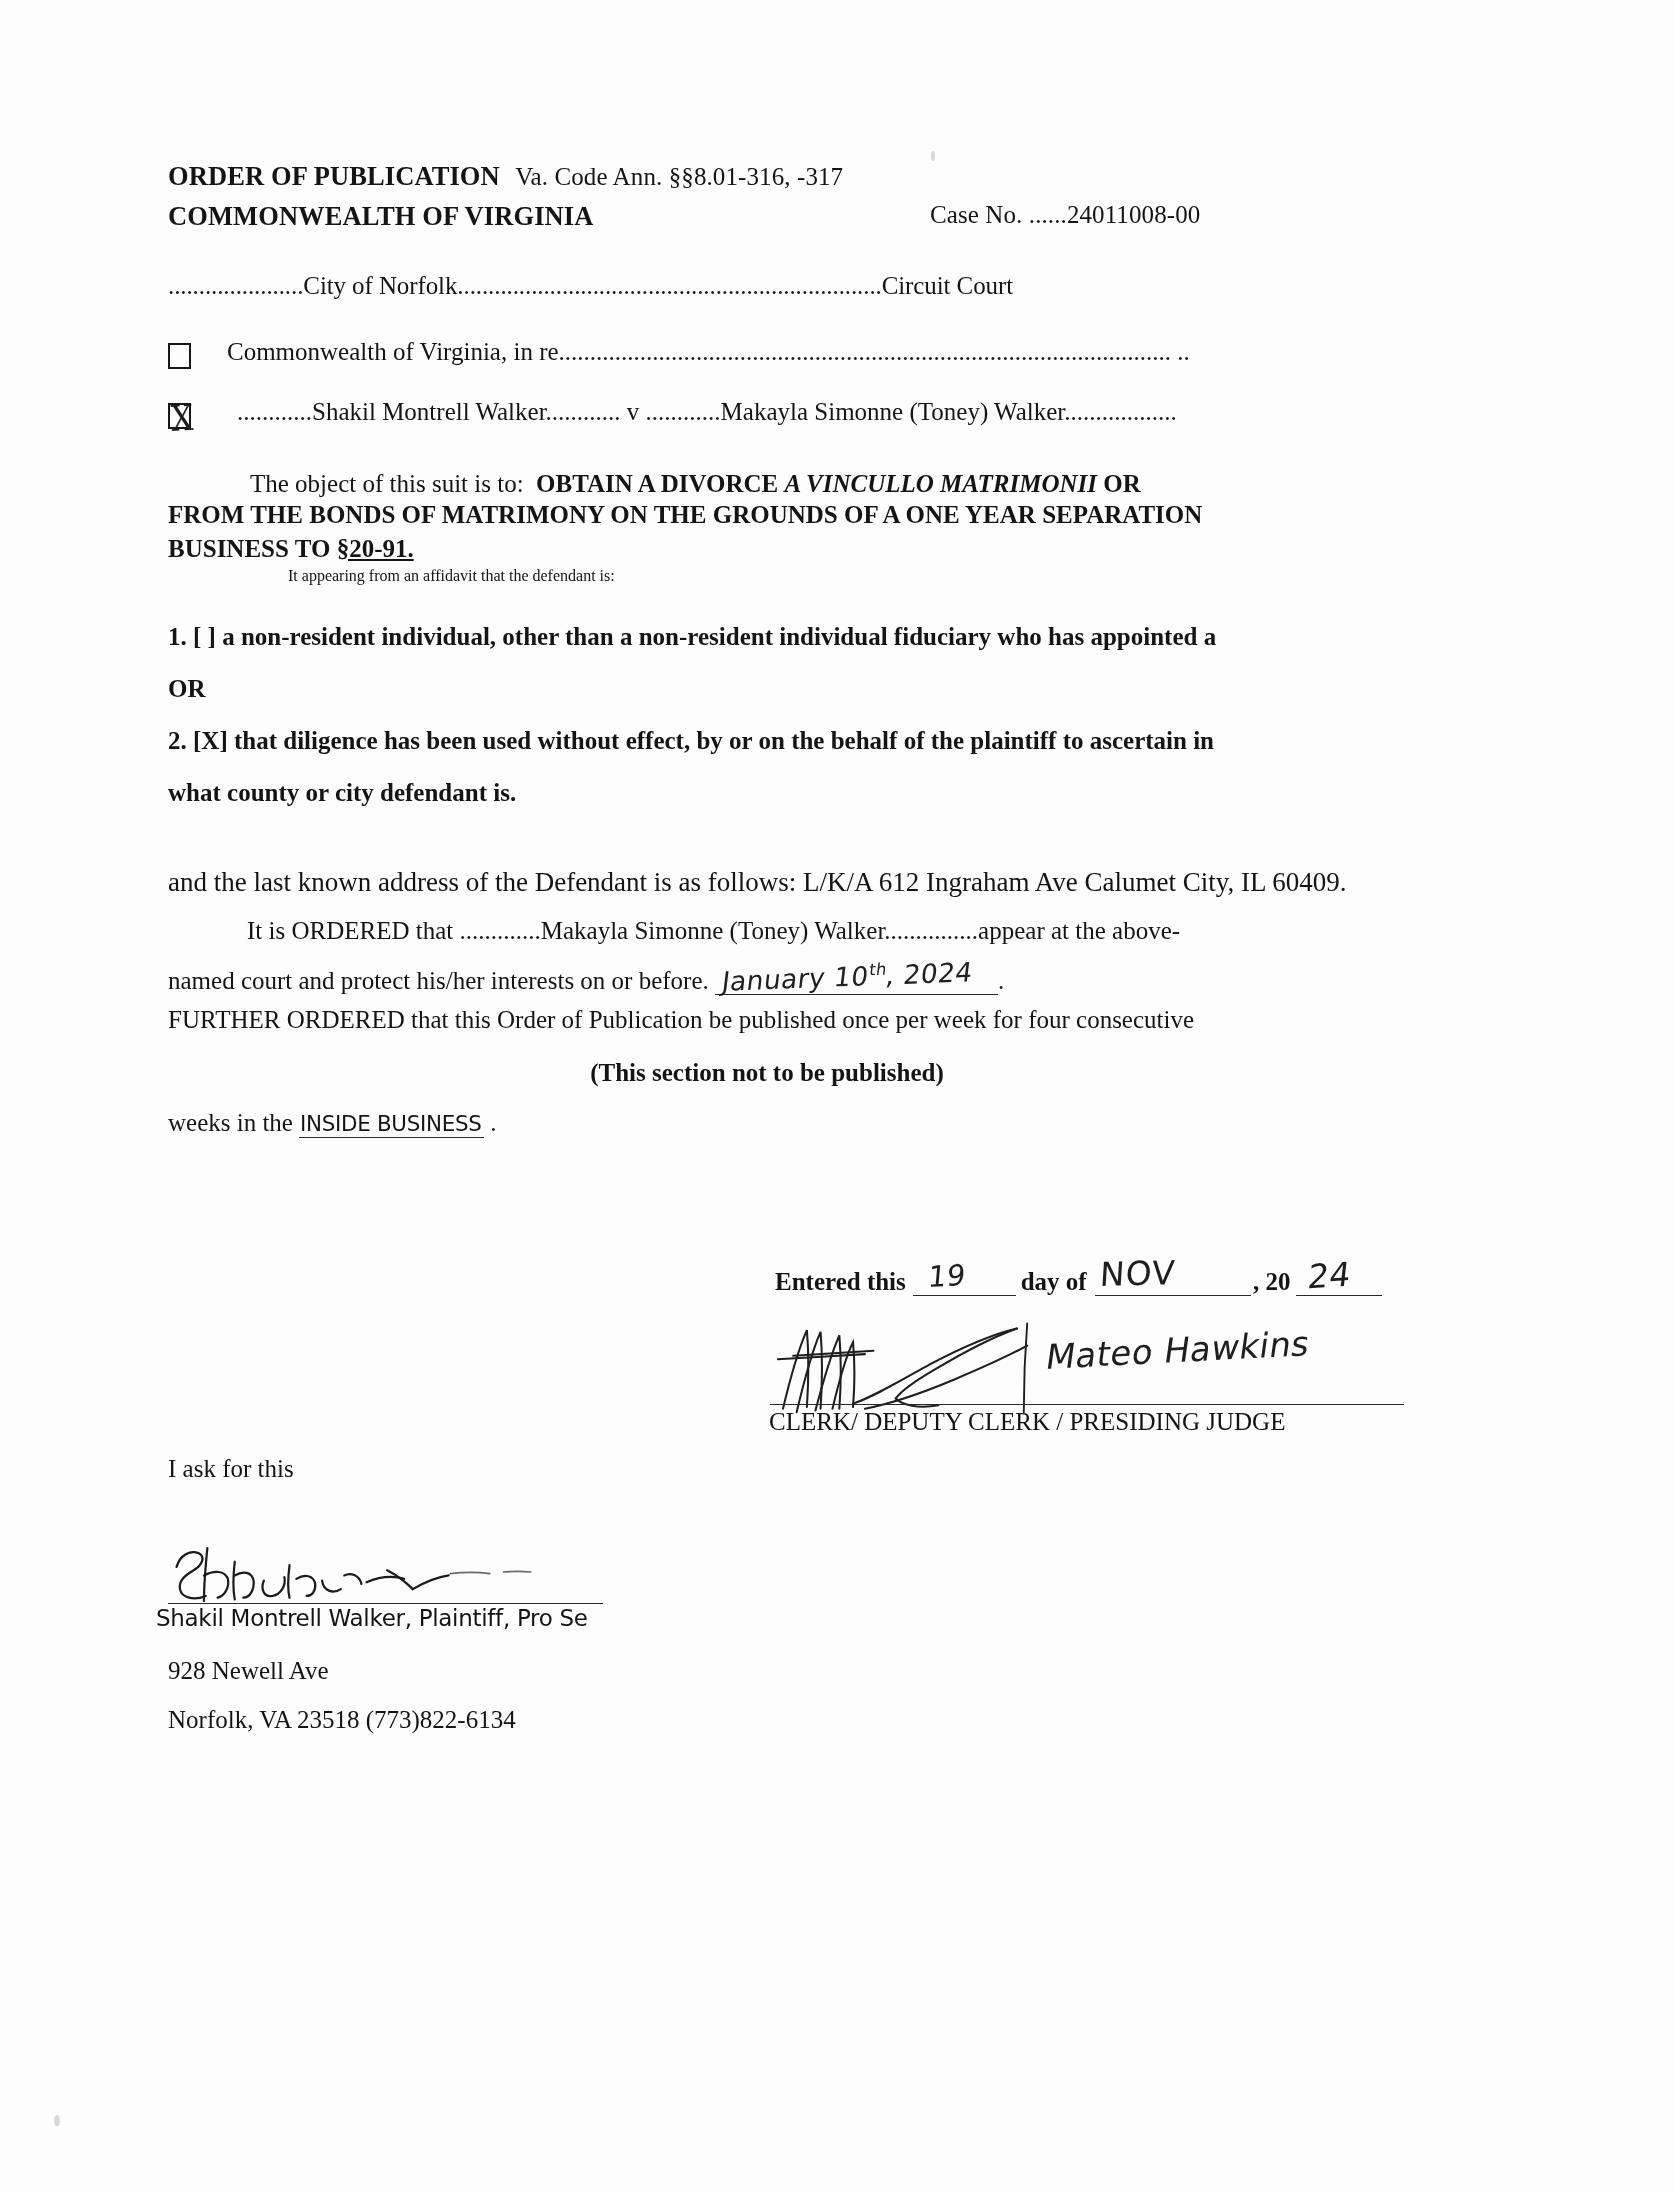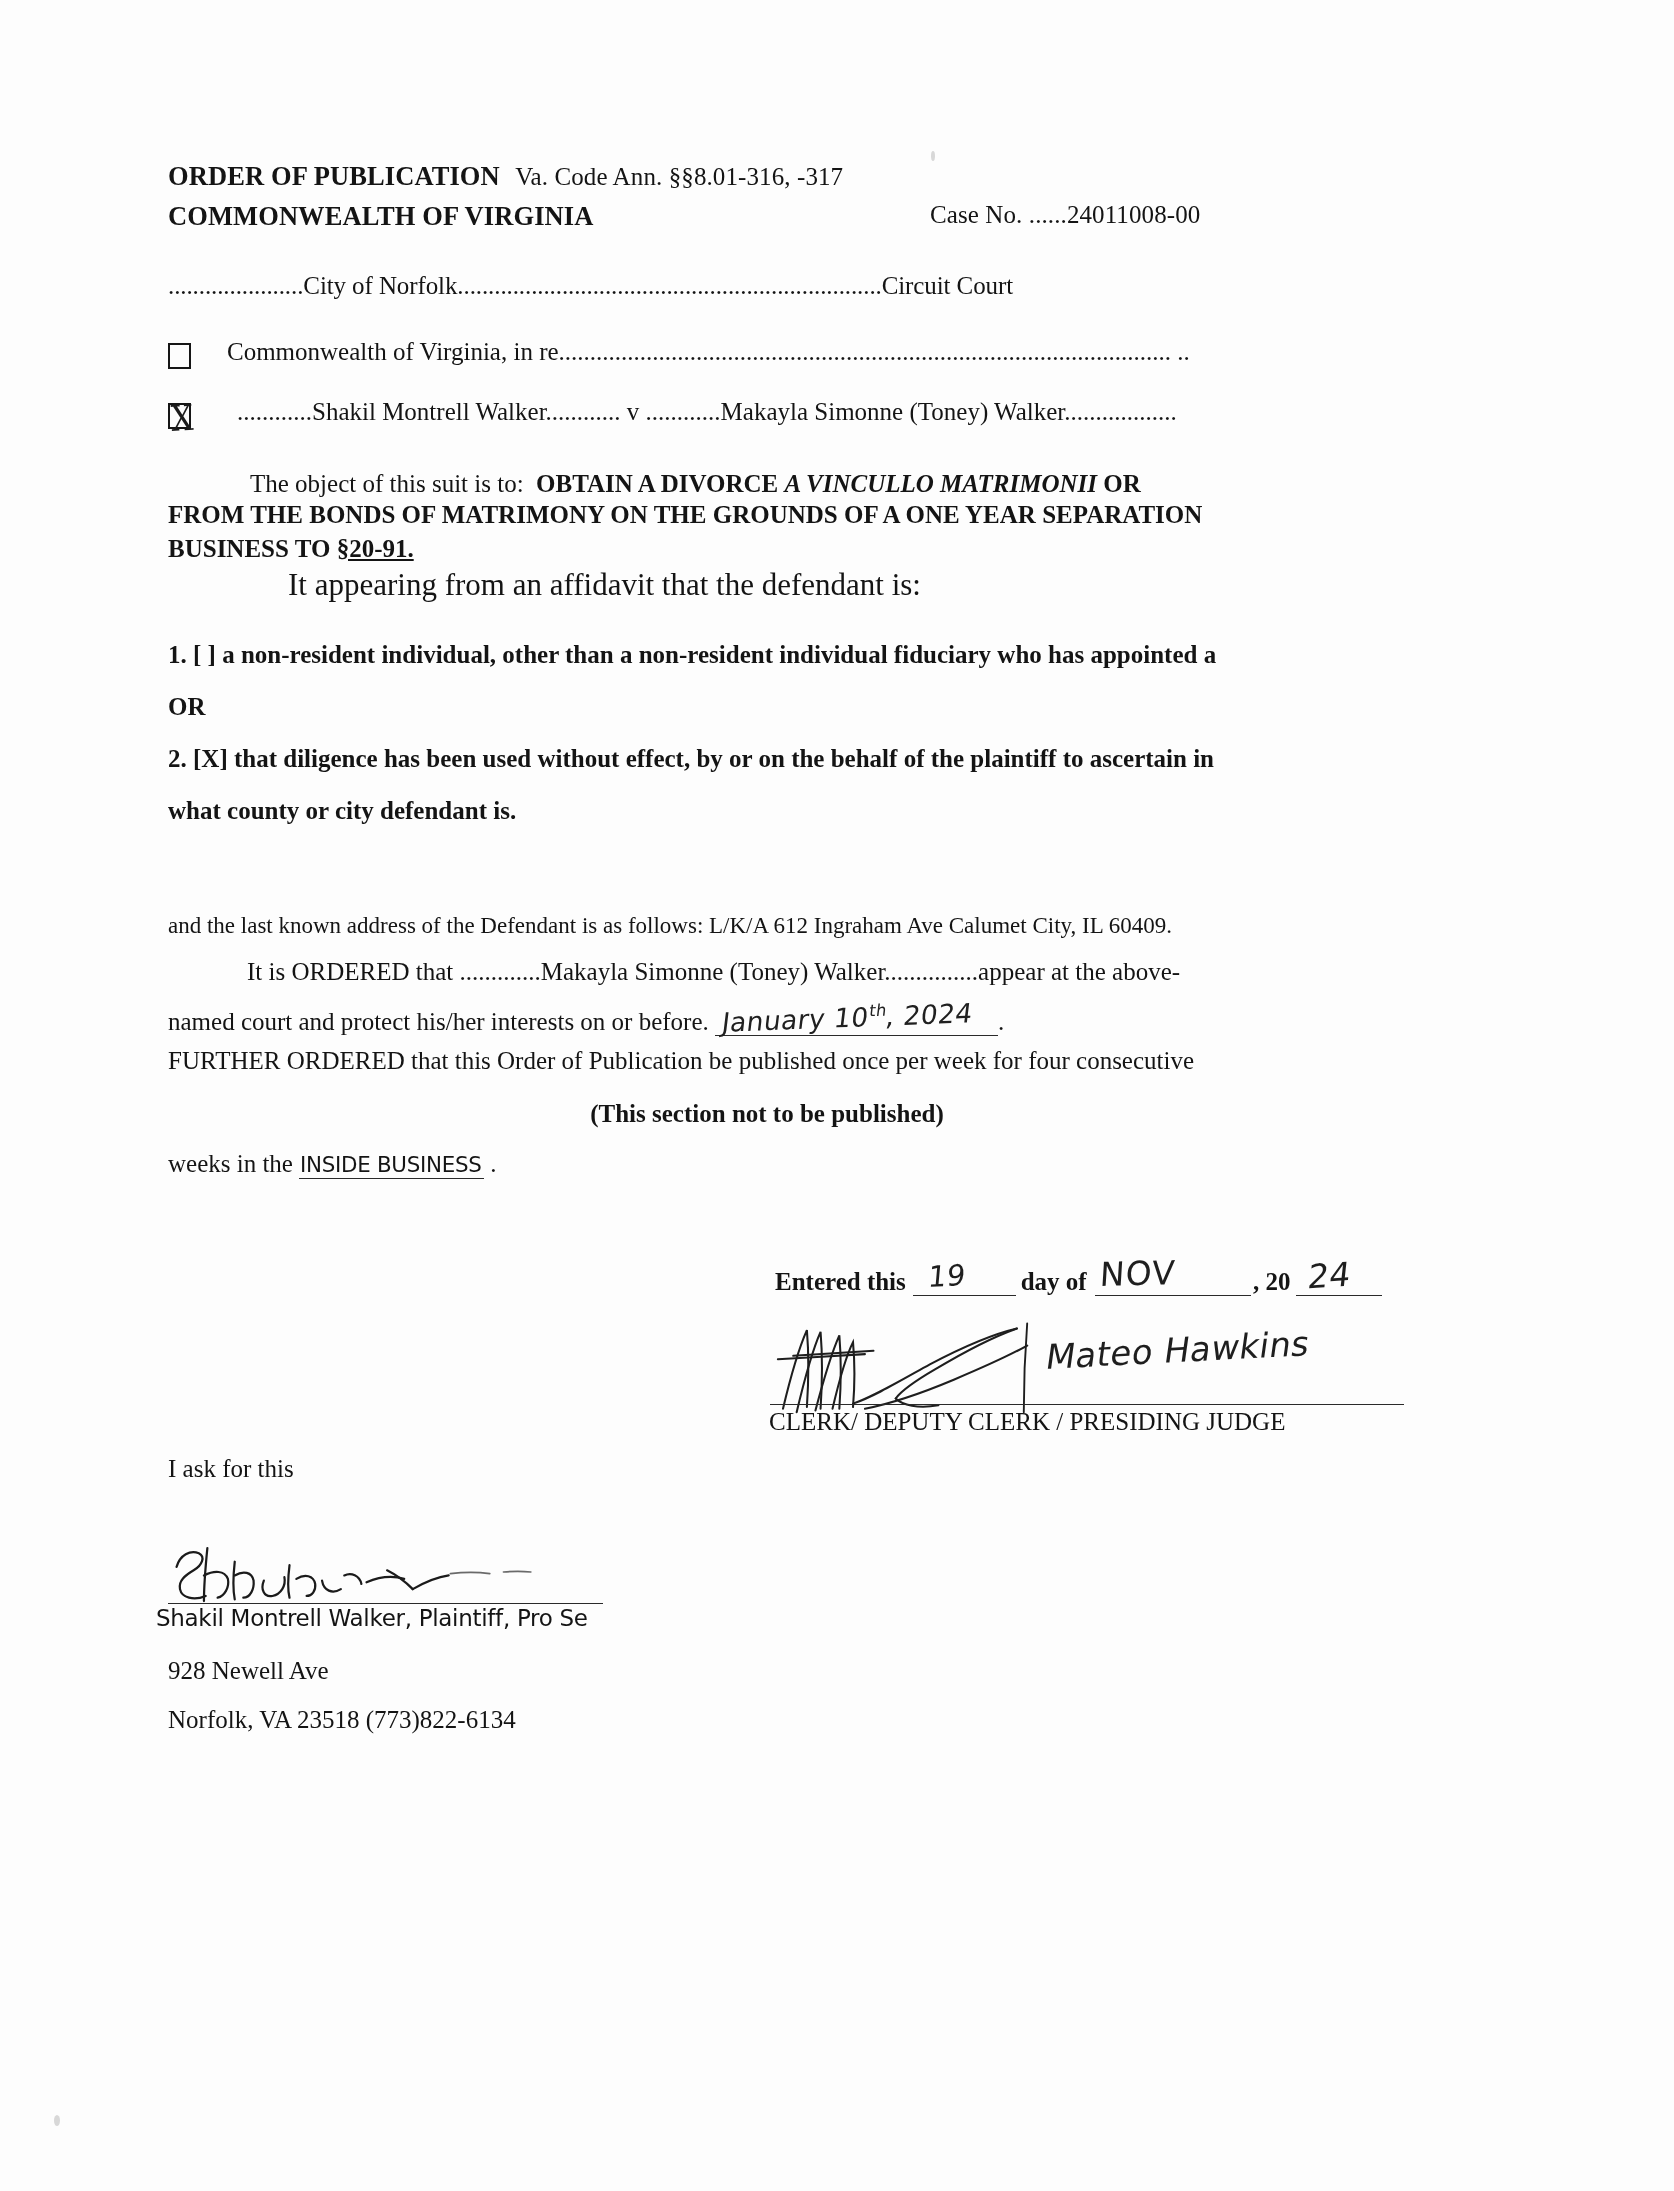--- a/index.html
+++ b/index.html
@@ -121,37 +121,37 @@
   }
   .obj-l1 .em {
     font-weight: bold;
   }
   .obj-l2 {
     font-size: 25px;
     font-weight: bold;
     line-height: 1.34;
   }
   .appearing {
-    font-size: 31px;
+    font-size: 16px;
     text-indent: 120px;
     margin-top: 1.7px;
   }
 
   
   .num-block { margin-top: 26px; }
   .num-line {
     font-size: 25px;
     font-weight: bold;
     line-height: 2.08;
   }
 
   
   .addr-line {
-    margin-top: 76px;
-    font-size: 23px;
+    margin-top: 48px;
+    font-size: 27px;
     white-space: nowrap;
   }
   .ordered-line {
     margin-top: 19px;
     font-size: 25px;
     text-indent: 79px;
     white-space: nowrap;
   }
   .before-line {
     margin-top: 20.5px;

